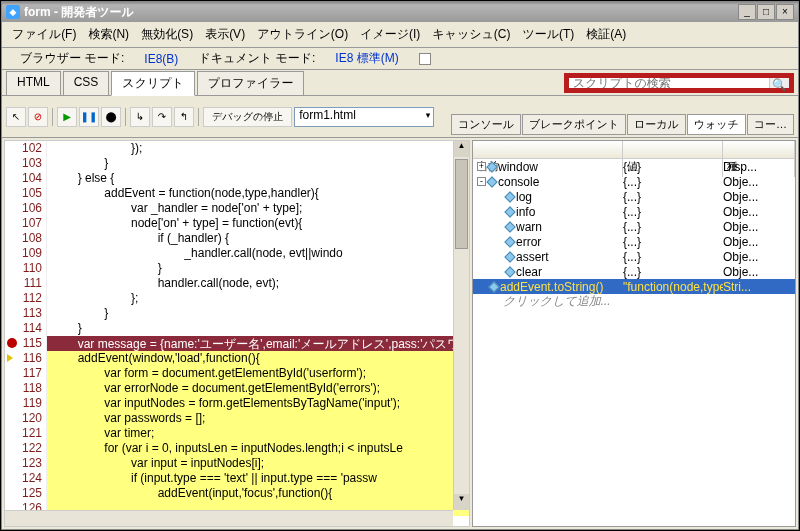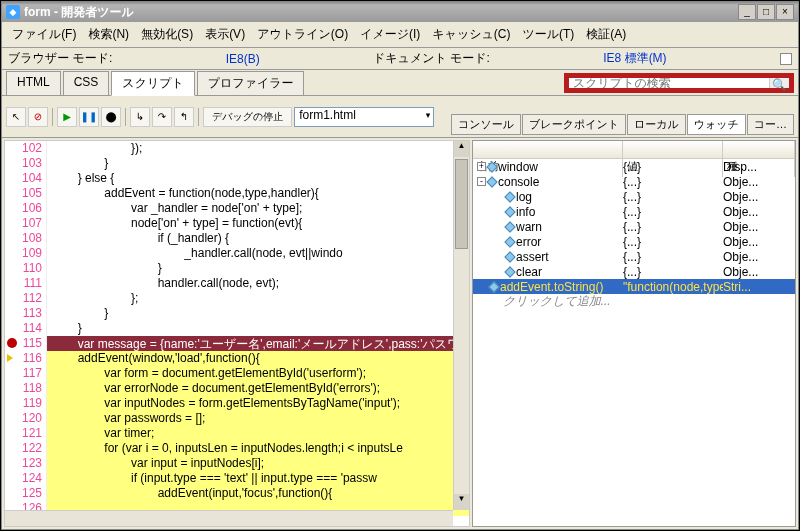--- a/index.html
+++ b/index.html
@@ -5,41 +5,41 @@
 * { margin: 0; padding: 0; box-sizing: border-box; font-family: "MS UI Gothic", sans-serif; font-size: 12px; }
 body { background: #000; padding: 1px; width: 800px; height: 531px; overflow: hidden; }
 .window { background: #ece9d8; border: 1px solid #888; display: flex; flex-direction: column; height: 100%; }
 .titlebar { background: linear-gradient(#8a8a8a, #b5b5b5 15%, #9a9a9a); color: #fff; padding: 2px 4px; display: flex; align-items: center; height: 20px; }
 .titlebar .icon { width: 14px; height: 14px; background: #3fa3ff; border-radius: 2px; margin-right: 4px; display: inline-flex; align-items: center; justify-content: center; font-size: 9px; }
 .titlebar .title { flex: 1; font-weight: bold; }
 .titlebar .btns { display: flex; gap: 1px; }
 .titlebar .btns button { width: 18px; height: 16px; background: #d4d0c8; border: 1px solid #888; font-size: 10px; line-height: 1; cursor: pointer; }
 .menubar { display: flex; padding: 2px 4px; border-bottom: 1px solid #999; }
 .menubar span { padding: 2px 6px; cursor: pointer; }
-.moderow { display: flex; align-items: center; padding: 2px 6px; border-bottom: 1px solid #999; gap: 0; justify-content: space-between; }
+.moderow { display: flex; align-items: center; padding: 2px 18px; border-bottom: 1px solid #999; gap: 20px; }
 .moderow .link { color: #0033cc; cursor: pointer; }
 .moderow .sq { width: 12px; height: 12px; border: 1px solid #888; background: #fff; }
 .tabrow { display: flex; padding: 0 4px; align-items: flex-end; border-bottom: 1px solid #999; }
 .tab { padding: 3px 10px; border: 1px solid #999; background: #f0eee4; margin-right: 2px; cursor: pointer; position: relative; top: 1px; }
 .tab.active { background: #fff; border-bottom: 1px solid #fff; }
 .search { margin-left: auto; display: flex; border: 5px solid #b91c1c; background: #fff; width: 230px; height: 20px; margin-bottom: 2px; }
 .search input { border: none; flex: 1; padding: 0 4px; outline: none; }
 .search .go { width: 20px; background: #eee; border-left: 1px solid #ccc; text-align: center; color: #2a60a0; cursor: pointer; }
 .toolbar { display: flex; align-items: center; padding: 2px 4px; border-bottom: 1px solid #999; gap: 2px; }
 .tool { min-width: 20px; height: 20px; border: 1px solid #ccc; background: #f8f6f0; display: inline-flex; align-items: center; justify-content: center; cursor: pointer; font-size: 10px; }
 .tool.btn { padding: 0 8px; }
 .sep { width: 1px; background: #aaa; height: 18px; margin: 0 2px; }
 .fileselect { border: 1px solid #7f9db9; background: #fff; height: 20px; padding: 0 16px 0 4px; min-width: 140px; position: relative; }
 .fileselect::after { content: "▾"; position: absolute; right: 3px; top: 2px; font-size: 9px; }
 .righttools { margin-left: auto; display: flex; gap: 1px; }
 .righttools .rtab { padding: 2px 6px; border: 1px solid #999; background: #f0eee4; cursor: pointer; font-size: 11px; margin-top: 16px; }
 .righttools .rtab.active { background: #fff; }
 .main { flex: 1; display: flex; overflow: hidden; }
 .codepane { flex: 1; background: #fff; display: flex; overflow: hidden; border: 1px solid #ccc; margin: 2px; position: relative; }
-.gutter { width: 42px; border-right: 1px solid #eee; text-align: right; color: #ec4899; padding-top: 0; }
+.gutter { width: 42px; border-right: 1px solid #eee; text-align: right; color: #7f1d1d; padding-top: 0; }
 .gutter .ln { height: 15px; padding-right: 4px; position: relative; }
 .gutter .bp::before { content: ""; position: absolute; left: 2px; top: 2px; width: 10px; height: 10px; background: #b00; border-radius: 50%; }
 .gutter .ar::before { content: ""; position: absolute; left: 2px; top: 3px; border: 4px solid transparent; border-left: 6px solid #e6c200; }
 .code { flex: 1; font-family: "MS Gothic", monospace; font-size: 12px; white-space: pre; overflow: hidden; }
 .code .cl { height: 15px; padding-left: 4px; }
 .code .hl-red { background: #8b2a3a; color: #fff; }
 .code .hl-yl { background: #ffff80; }
 .scrollv { position: absolute; right: 0; top: 0; bottom: 16px; width: 16px; background: #e8e4d8; border-left: 1px solid #ccc; }
 .scrollv .thumb { background: #c8c4b8; border: 1px solid #999; position: absolute; left: 1px; right: 1px; top: 18px; height: 90px; }
 .scrollv .ab { position: absolute; left: 0; right: 0; height: 16px; background: #d8d4c8; text-align: center; font-size: 8px; }

